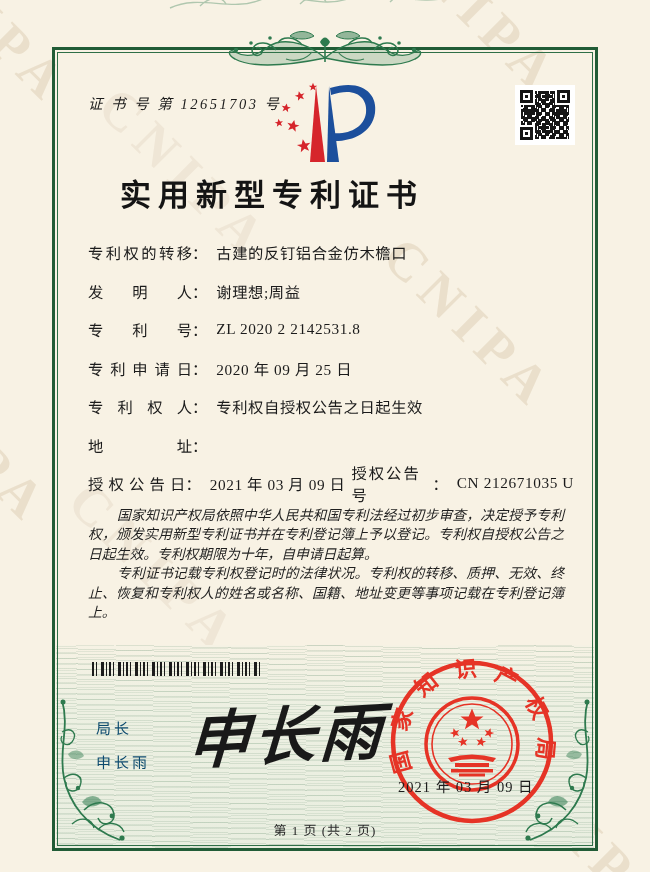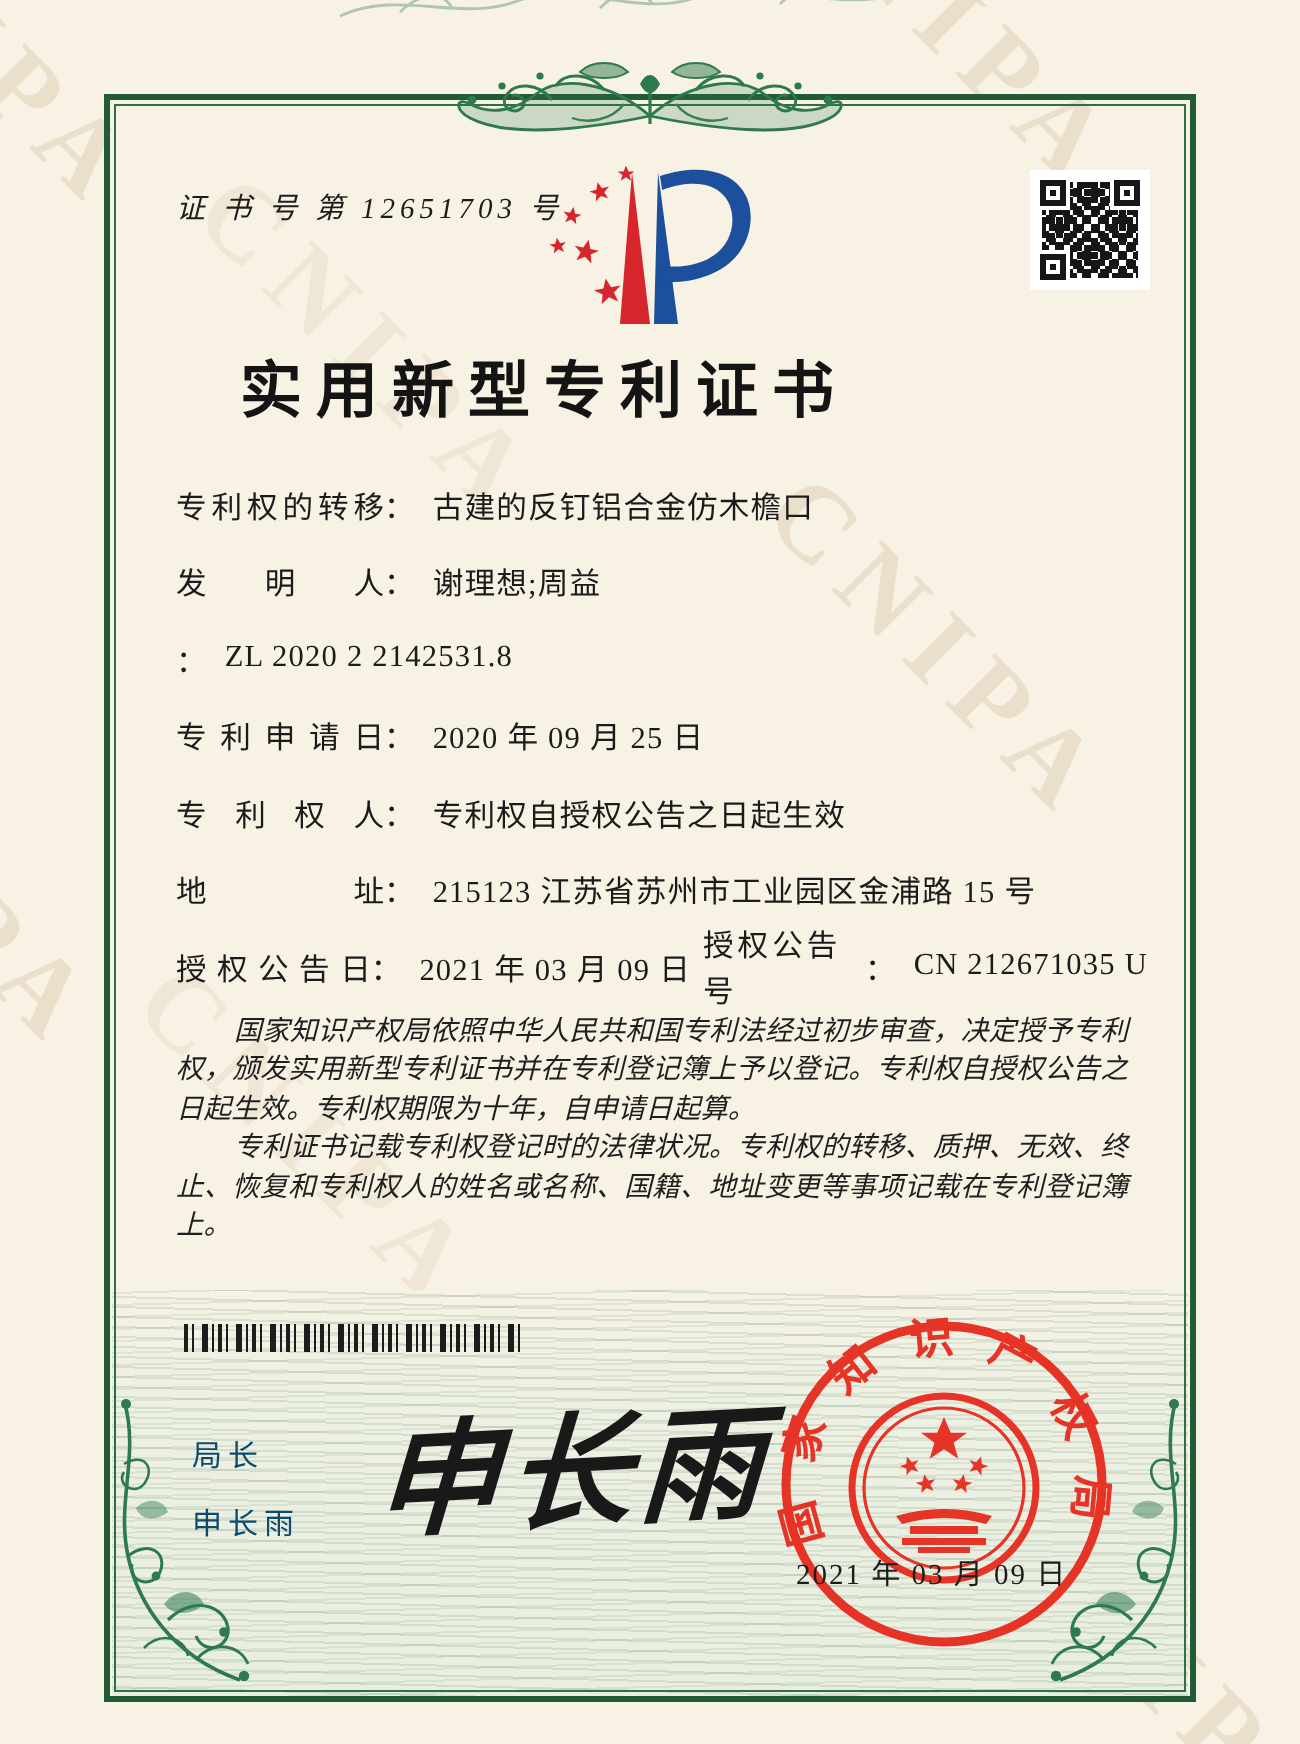--- a/index.html
+++ b/index.html
@@ -198,37 +198,37 @@
       <span class="flabel">专利权的转移</span>
         <span class="fcolon">：</span>
         <span class="fvalue">古建的反钉铝合金仿木檐口</span>
     </div>
     <div class="frow">
       <span class="flabel">发明人</span>
         <span class="fcolon">：</span>
         <span class="fvalue">谢理想;周益</span>
     </div>
     <div class="frow">
+      <span class="flabel">专利号</span>
         <span class="fcolon">：</span>
         <span class="fvalue">ZL 2020 2 2142531.8</span>
     </div>
     <div class="frow">
       <span class="flabel">专利申请日</span>
         <span class="fcolon">：</span>
         <span class="fvalue">2020 年 09 月 25 日</span>
     </div>
     <div class="frow">
       <span class="flabel">专利权人</span>
         <span class="fcolon">：</span>
         <span class="fvalue">专利权自授权公告之日起生效</span>
     </div>
     <div class="frow">
       <span class="flabel">地址</span>
         <span class="fcolon">：</span>
-        <span class="fvalue">215123 江苏省苏州市工业园区金浦路 15 号</span>
     </div>
     <div class="frow">
       <span class="flabel">授权公告日</span>
         <span class="fcolon">：</span>
         <span class="fvalue">2021 年 03 月 09 日</span>
       <span class="grant-label grant-gap">授权公告号</span>
         <span class="fcolon">：</span>
         <span class="fvalue">CN 212671035 U</span>
     </div>
   </div>
@@ -266,14 +266,15 @@
       <use href="#sstar" transform="translate(9,0) scale(.5) rotate(10)"></use>
       <path d="M-24 16 Q0 9 24 16 L21 20 Q0 14 -21 20 Z"></path>
       <rect x="-17" y="21" width="34" height="4"></rect>
       <rect x="-21" y="27" width="42" height="3.5"></rect>
       <rect x="-13" y="31.5" width="26" height="3"></rect>
     </g>
   </svg>
 
   <div class="seal-date">2021 年 03 月 09 日</div>
 
+  <div class="page-info">第 1 页 (共 2 页)</div>
 
 </div>
 
 </body></html>

